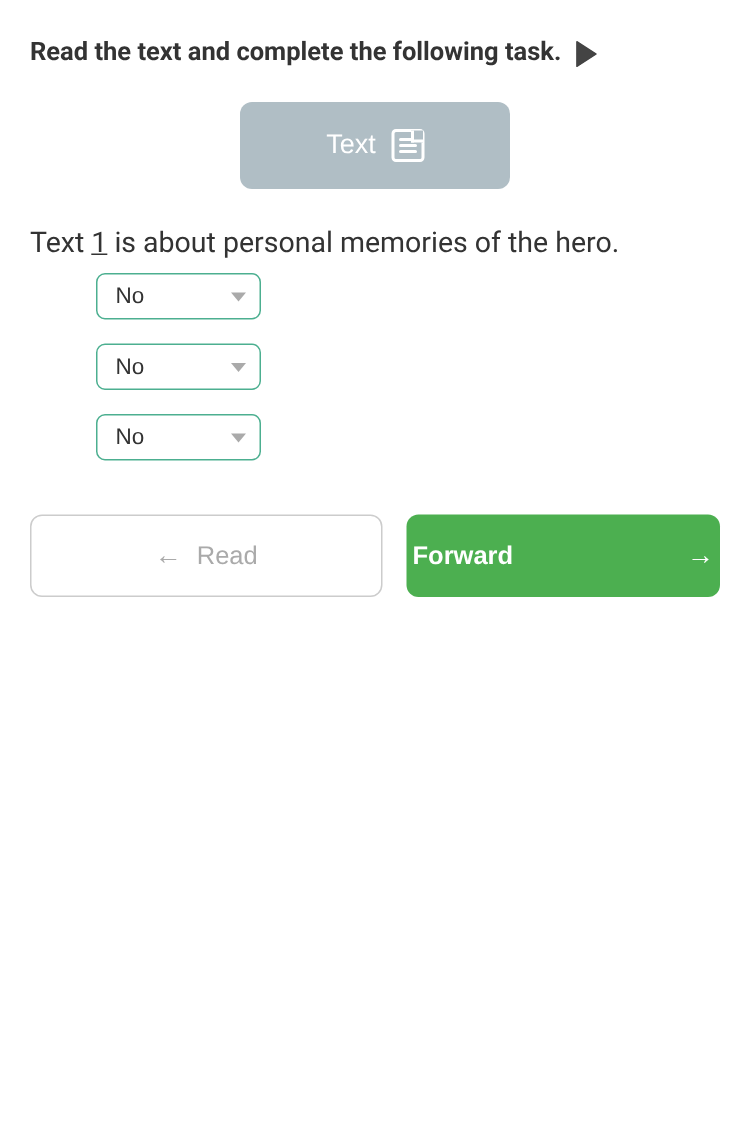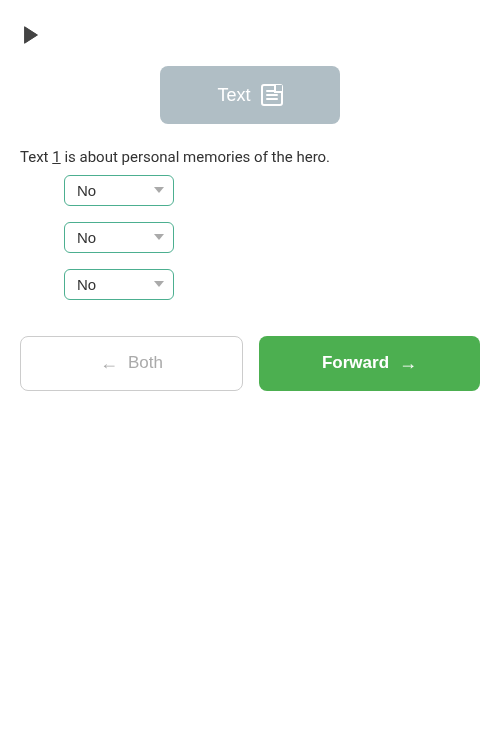--- a/index.html
+++ b/index.html
@@ -86,21 +86,21 @@
       height: 2px;
       background: #ffffff;
       border-radius: 1px;
     }
 
     .question-block {
       margin-bottom: 16px;
     }
 
     .question-text {
-      font-size: 15px;
+      font-size: 19px;
       margin-bottom: 6px;
       line-height: 1.5;
     }
 
     .question-text u {
       text-decoration: underline;
     }
 
     .answer-select {
       border: 1.5px solid #4caf90;
@@ -152,42 +152,43 @@
       font-size: 17px;
       cursor: pointer;
       display: flex;
       align-items: center;
       justify-content: center;
       gap: 10px;
     }
 
     .forward-button {
       flex: 1;
-      padding: 16px;
+      padding: 4px;
       border: none;
       border-radius: 8px;
       background: #4caf50;
       color: #ffffff;
       font-size: 17px;
       font-weight: 600;
       cursor: pointer;
       display: flex;
       align-items: center;
-      justify-content: center;
+      justify-content: space-between;
       gap: 10px;
     }
 
     .arrow-icon {
       font-size: 18px;
     }
   </style>
 </head>
 <body>
 
 <div class="instruction">
+  <span>Read the text and complete the following task.</span>
   <span class="audio-icon">
     <svg width="22" height="22" viewBox="0 0 24 24" fill="none" xmlns="http://www.w3.org/2000/svg">
       <polygon points="5,3 19,12 5,21" fill="#555" rx="2"></polygon>
       <path d="M5 3 L19 12 L5 21 Z" fill="#444" stroke="#444" stroke-width="1" stroke-linejoin="round"></path>
     </svg>
   </span>
 </div>
 
 <div class="text-button-container">
   <button class="text-button">
@@ -226,19 +227,19 @@
     <select class="answer-select">
       <option value="No" selected="">No</option>
       <option value="Yes">Yes</option>
     </select>
   </div>
 </div>
 
 <div class="nav-row">
   <button class="back-button">
     <span class="arrow-icon">←</span>
-    <span>Both</span>
+    <span>Read</span>
   </button>
   <button class="forward-button">
     <span>Forward</span>
     <span class="arrow-icon">→</span>
   </button>
 </div>
 
 </body></html>

